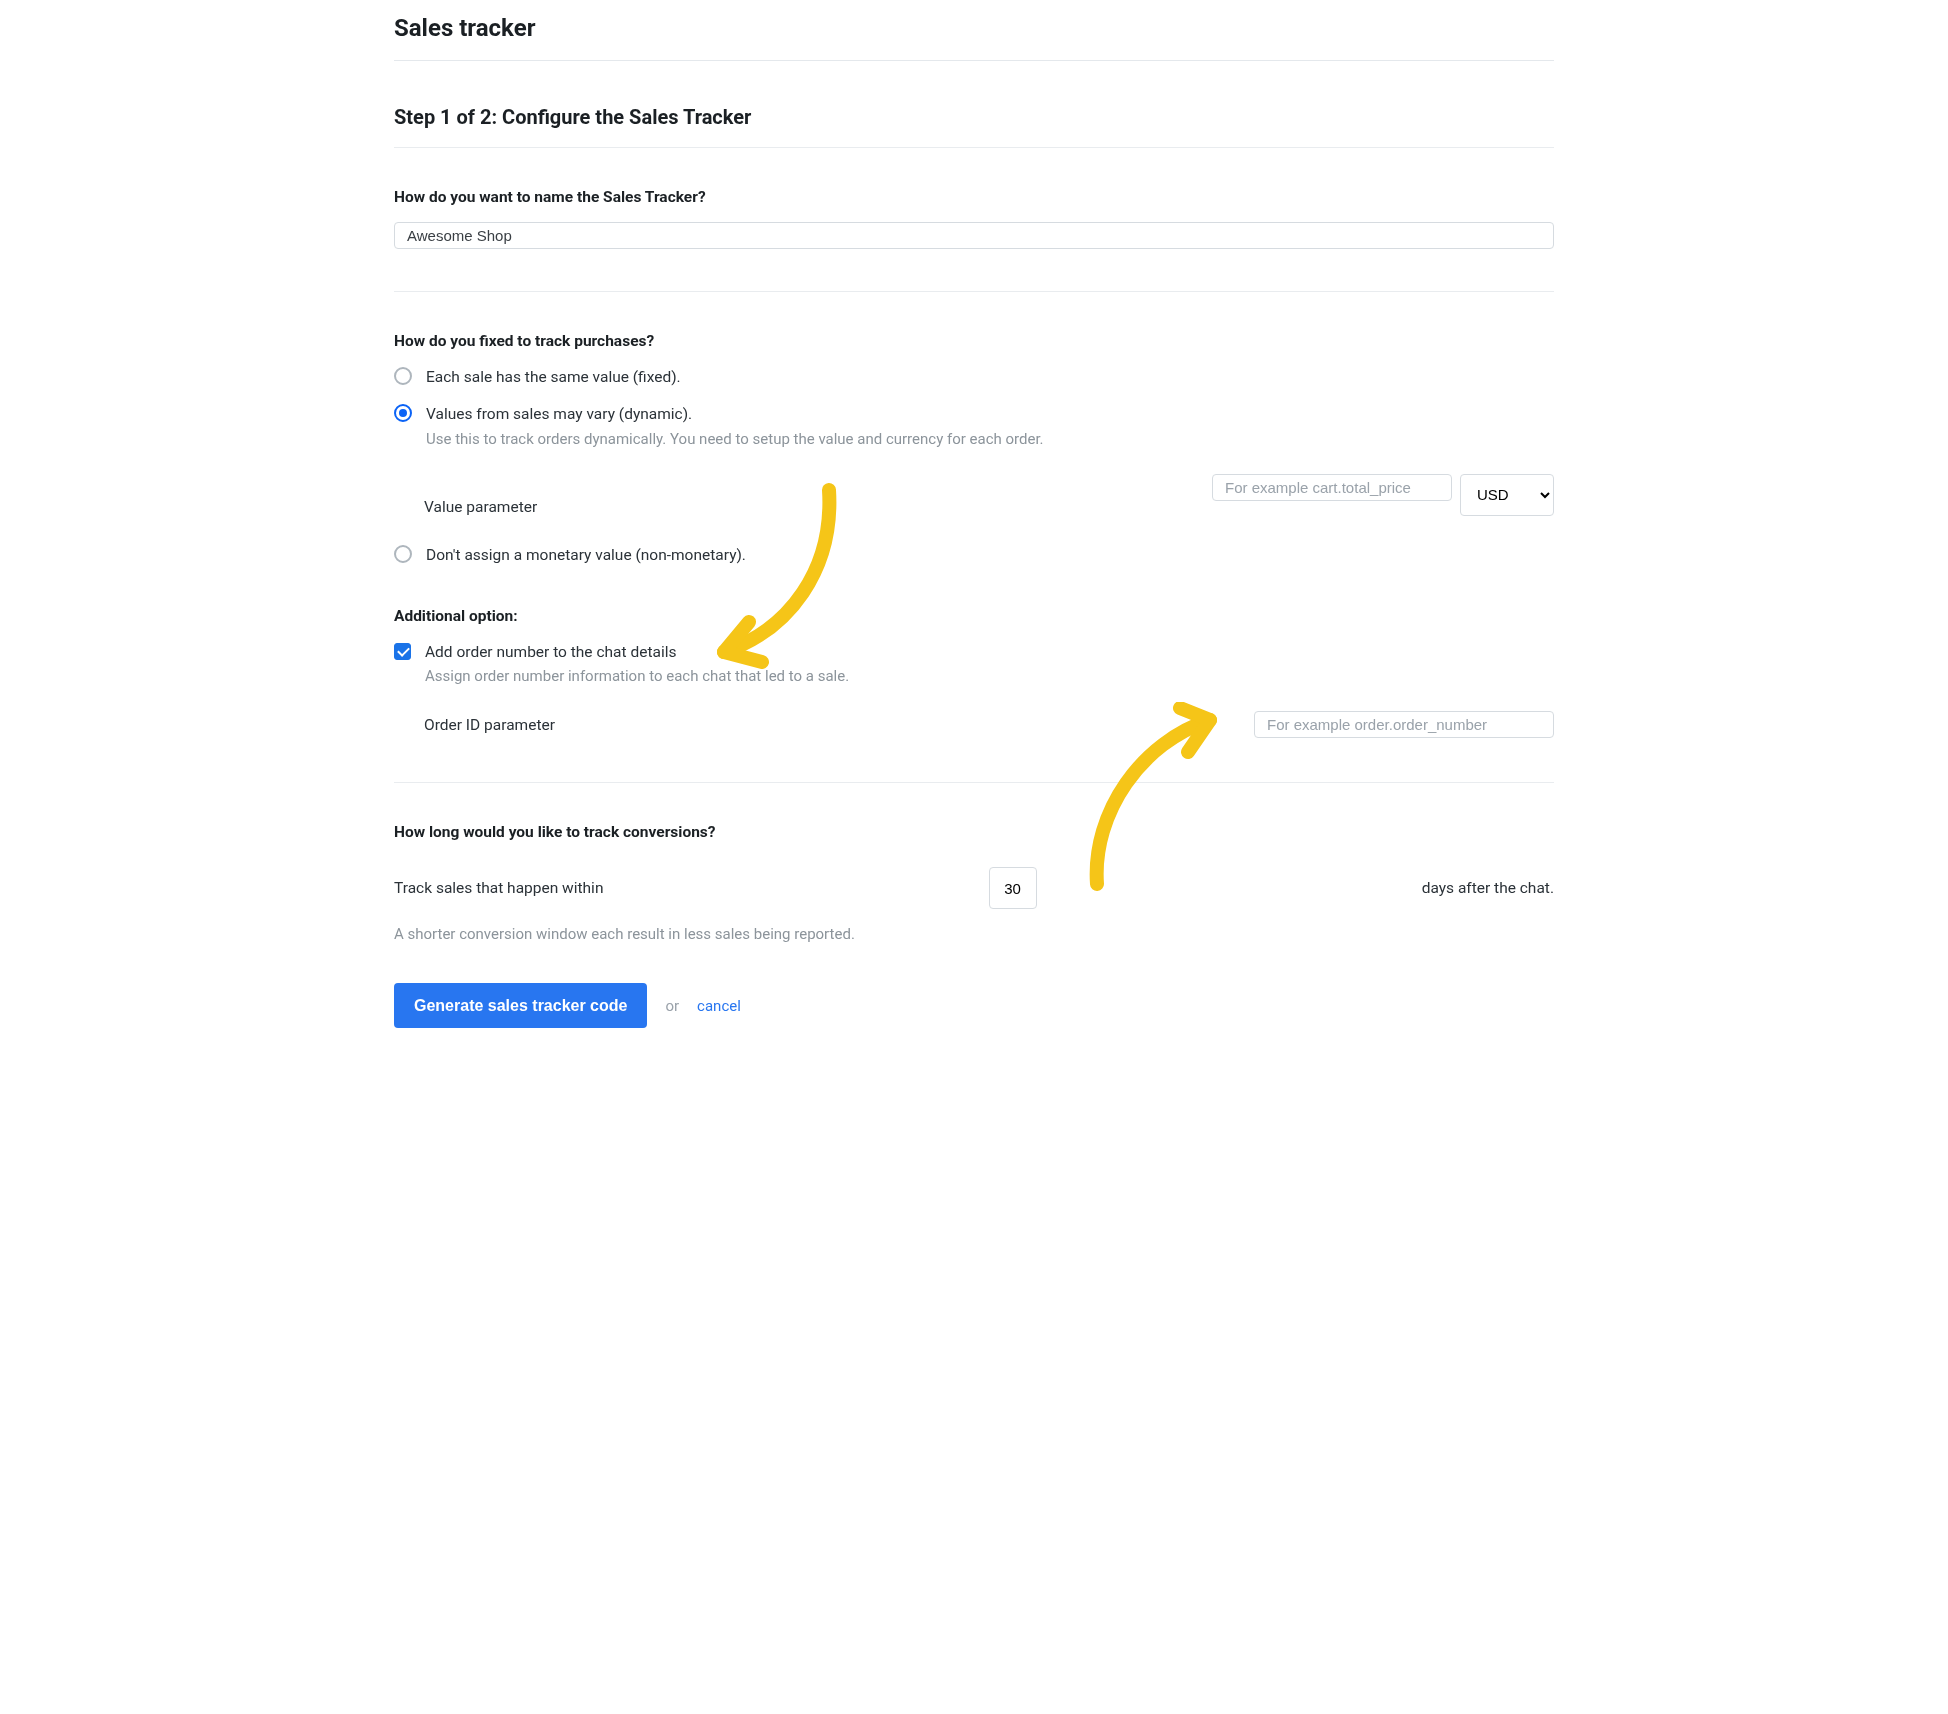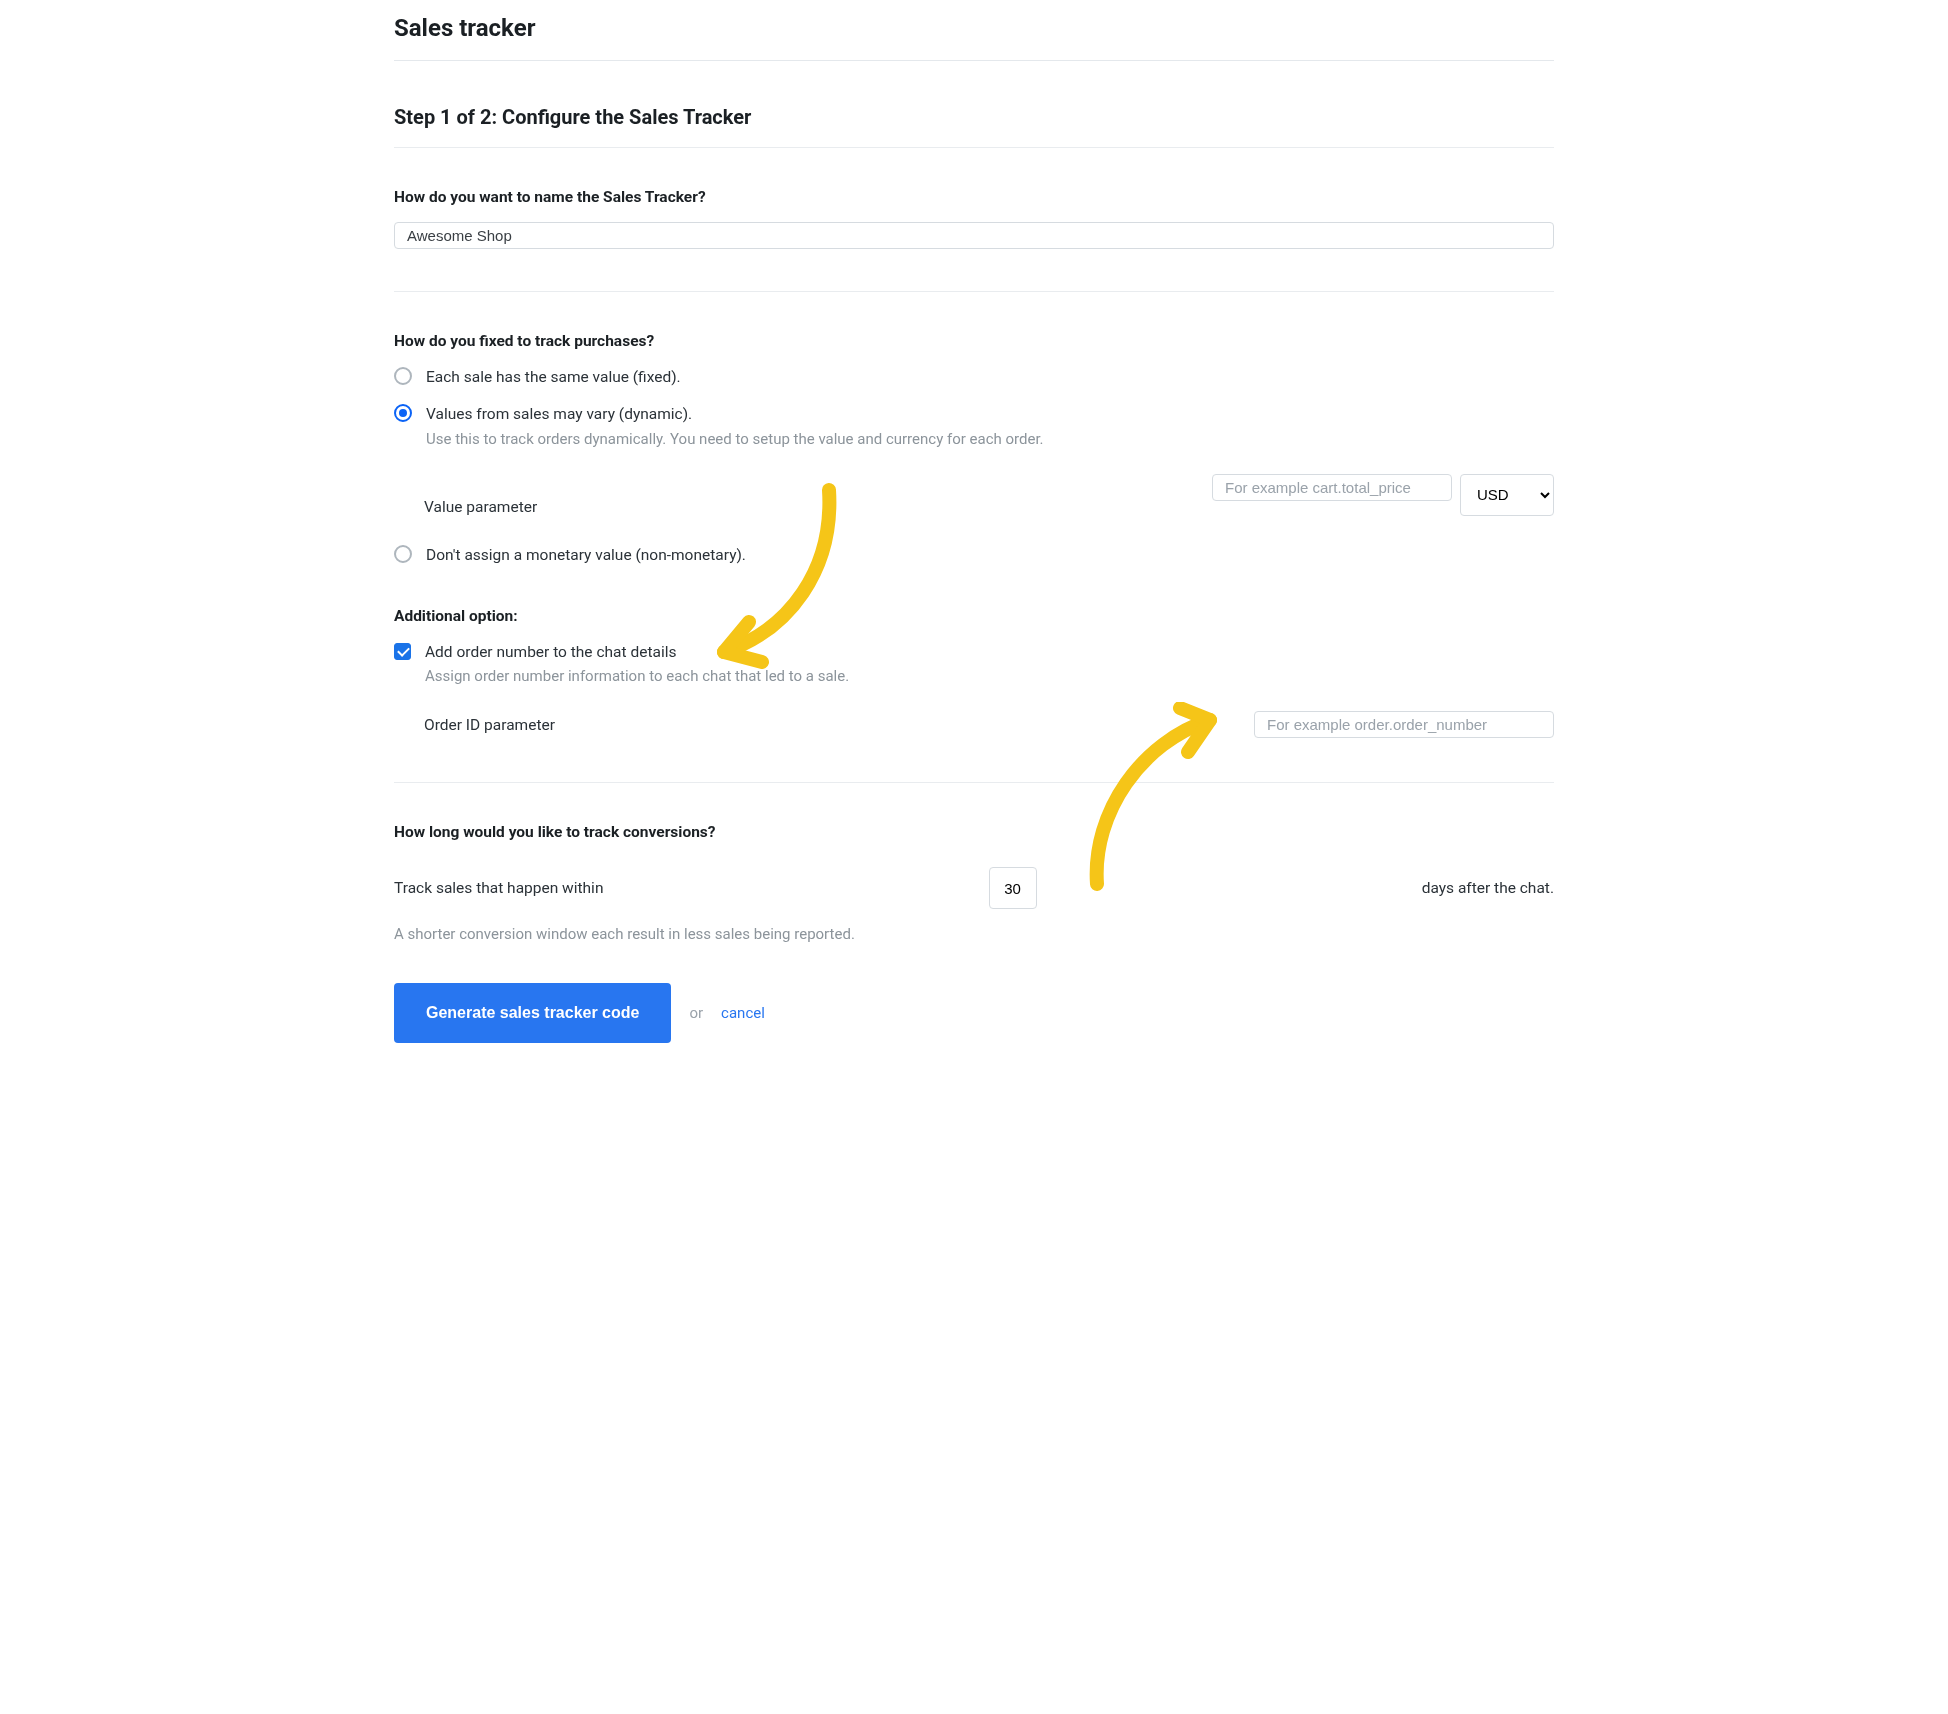--- a/index.html
+++ b/index.html
@@ -190,22 +190,22 @@
     display: flex;
     align-items: center;
     gap: 18px;
     padding-bottom: 30px;
   }
   .btn-primary {
     background: #2876f0;
     color: #fff;
     border: none;
     border-radius: 4px;
-    height: 60px;
-    padding: 0 32px;
+    height: 45px;
+    padding: 0 20px;
     font-size: 16px;
     font-weight: 600;
     cursor: pointer;
   }
   .or-text { color: #9aa2aa; font-size: 15px; }
   .link {
     color: #2876f0;
     font-size: 15px;
     text-decoration: none;
     cursor: pointer;

